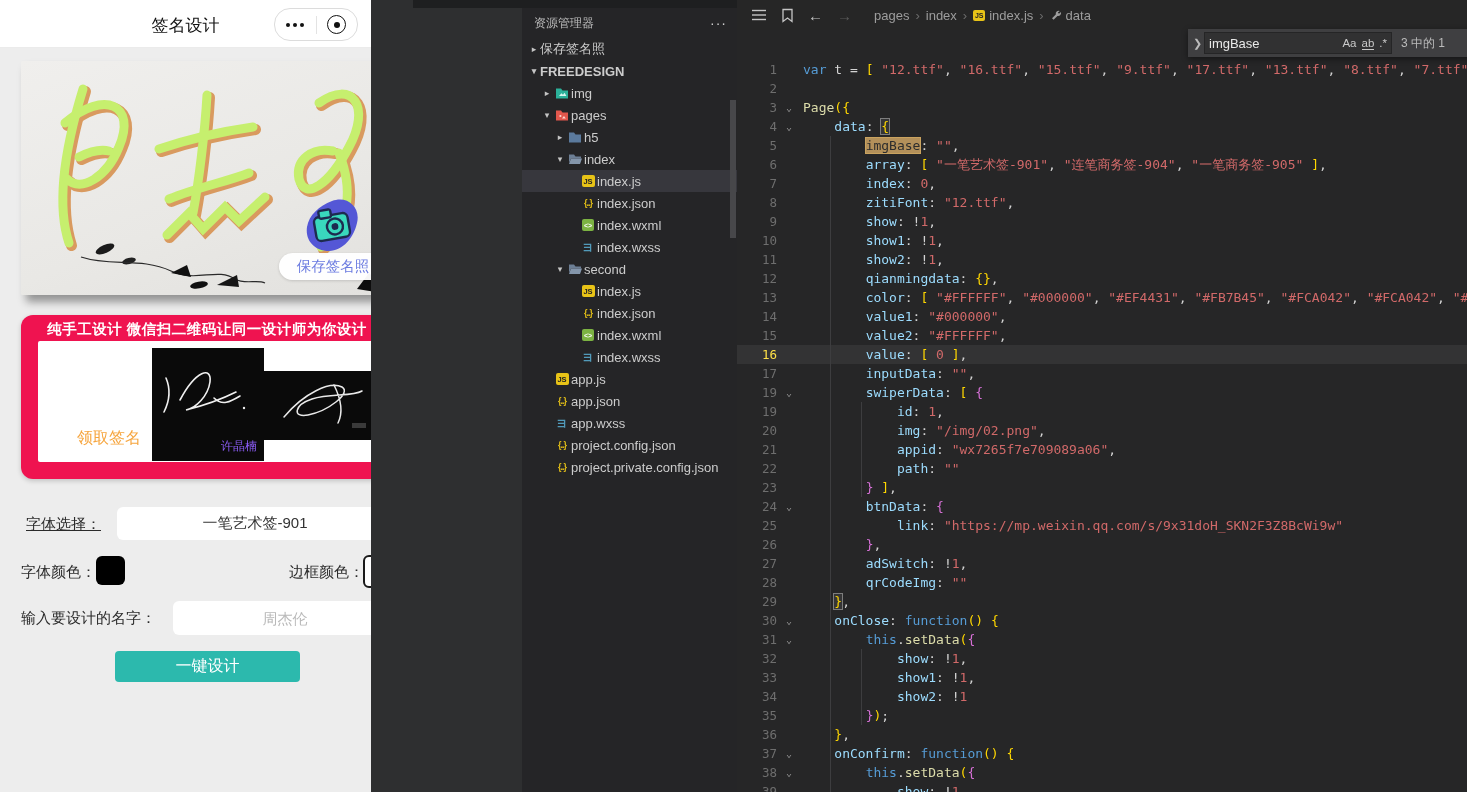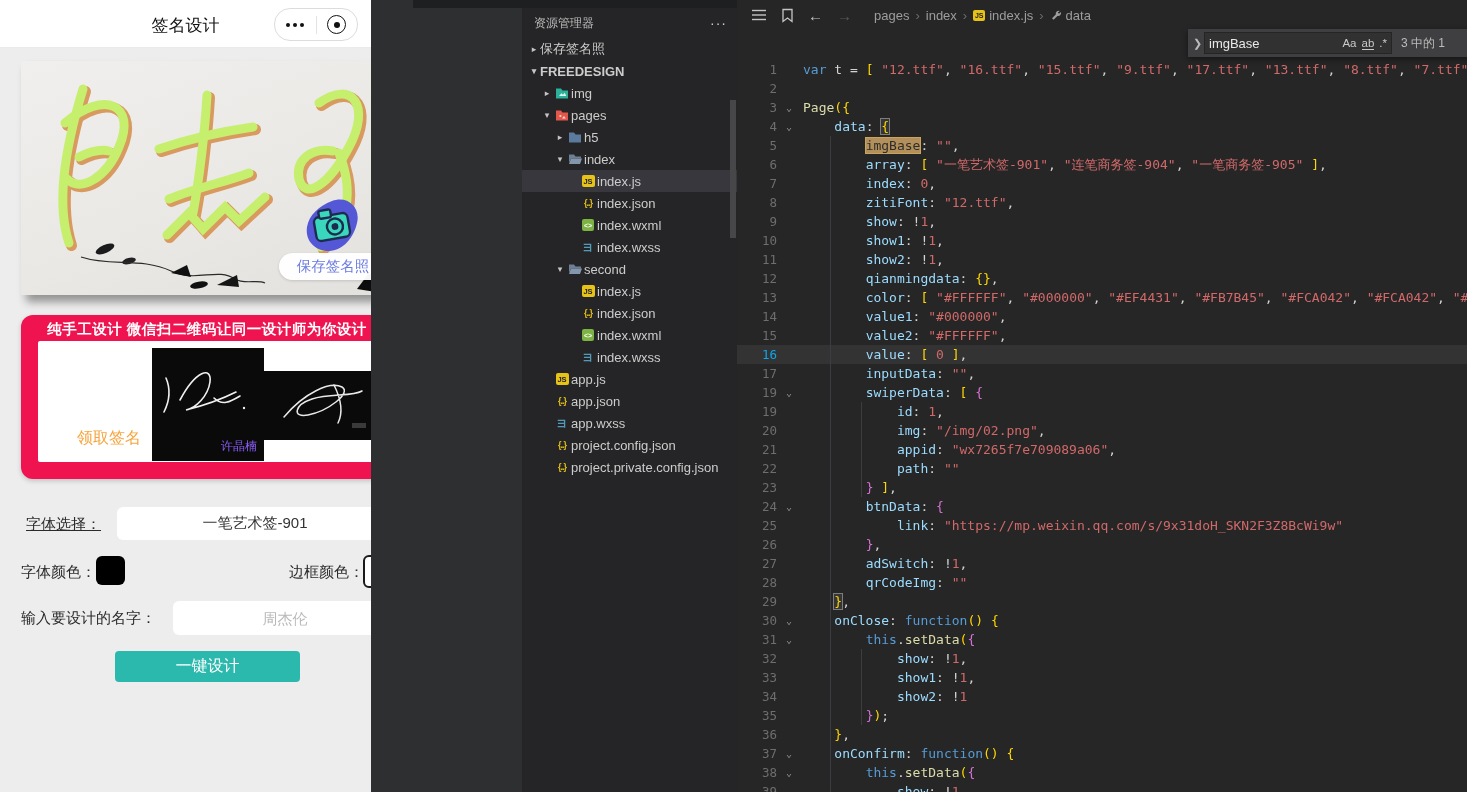--- a/index.html
+++ b/index.html
@@ -86,21 +86,21 @@
   .find-input .q{flex:1;}
   .find-opt{color:#c9c9c9;font-size:11.5px;margin-left:5px;}
   .find-opt.uw{border-bottom:1px solid #c9c9c9;}
   .find-res{color:#bbbbbb;font-size:12px;margin-left:9px;white-space:nowrap;}
   
   .code{position:absolute;left:0;top:60px;width:100%;font-family:"DejaVu Sans Mono","Liberation Mono",monospace;
         font-size:13px;line-height:19px;}
   .cl{height:19px;display:flex;white-space:pre;}
   .cl.cur{background:#333334;}
   .cl .ln{width:40px;flex:none;text-align:right;color:#6e6e6e;font-size:12.5px;padding-right:4px;}
-  .cl.cur .ln{color:#0ea5e9;}
+  .cl.cur .ln{color:#fde047;}
   .cl .fold{width:16px;flex:none;text-align:center;color:#9d9d9d;font-size:10px;}
   .cl .src{flex:1;overflow:hidden;padding-left:6px;}
   .tk-k{color:#569cd6}.tk-f{color:#dcdcaa}.tk-p{color:#9cdcfe}.tk-s{color:#d16969}.tk-w{color:#d4d4d4}
   .tk-y{color:#ffd700}.tk-m{color:#d670d6}
   .tk-u{color:#d16969;}
   .tk-bx{color:#ffd700;outline:1px solid #7d7d7d;background:rgba(255,255,255,.07)}
   .tk-hl{color:#2d2d2d;background:#b3905a;outline:1px solid #caa35f}
   .guide{position:absolute;width:1px;background:#3d3d3f;}
 </style>
 </head>

